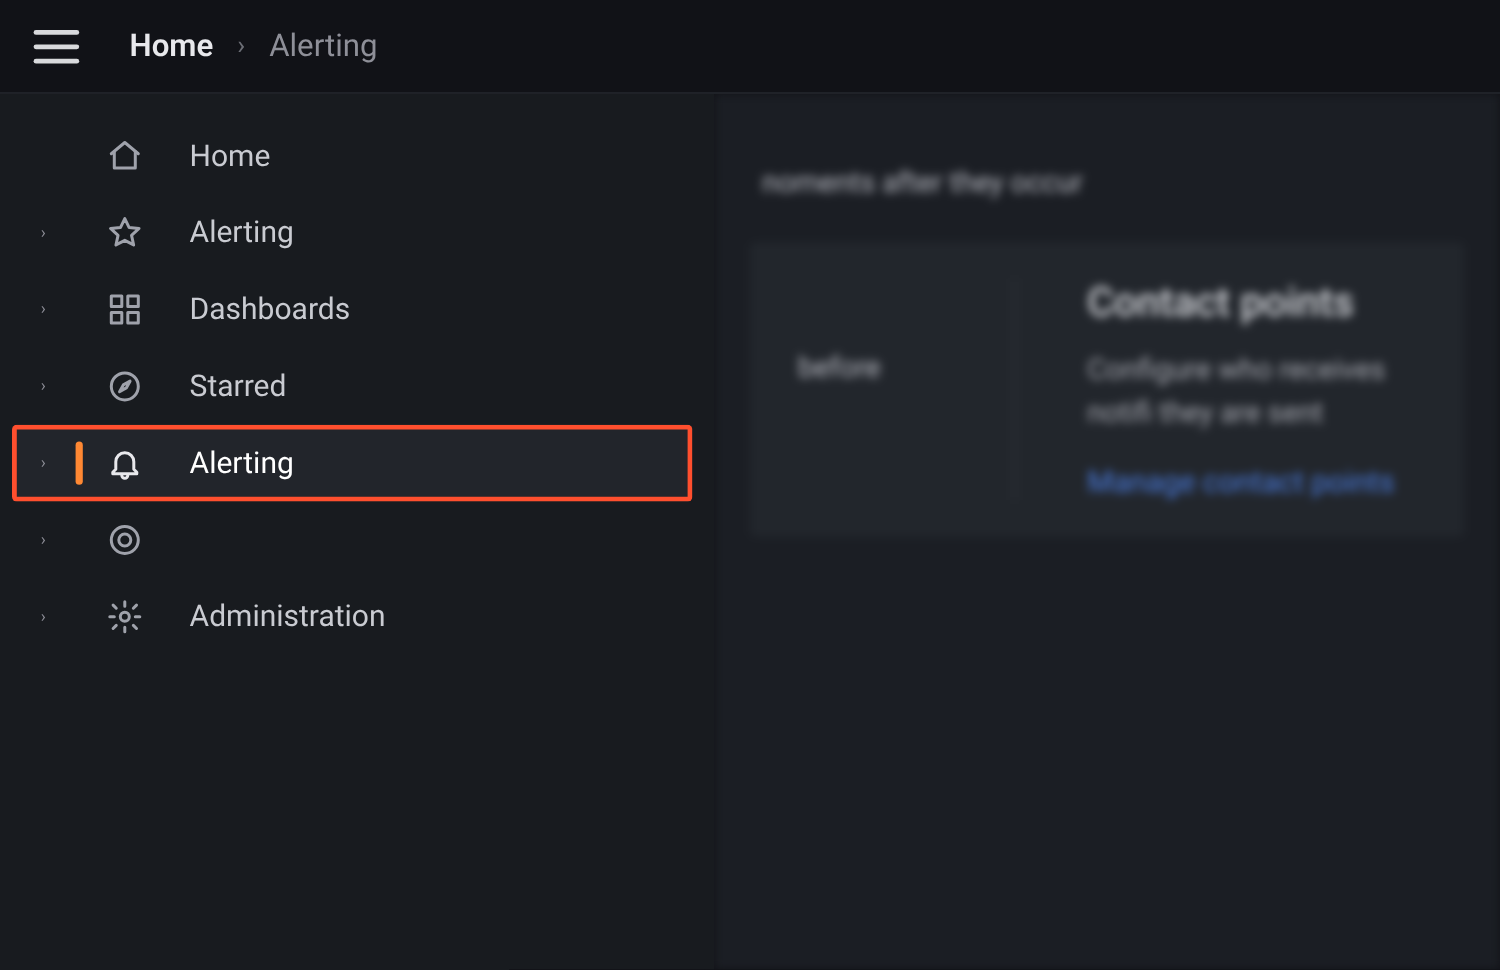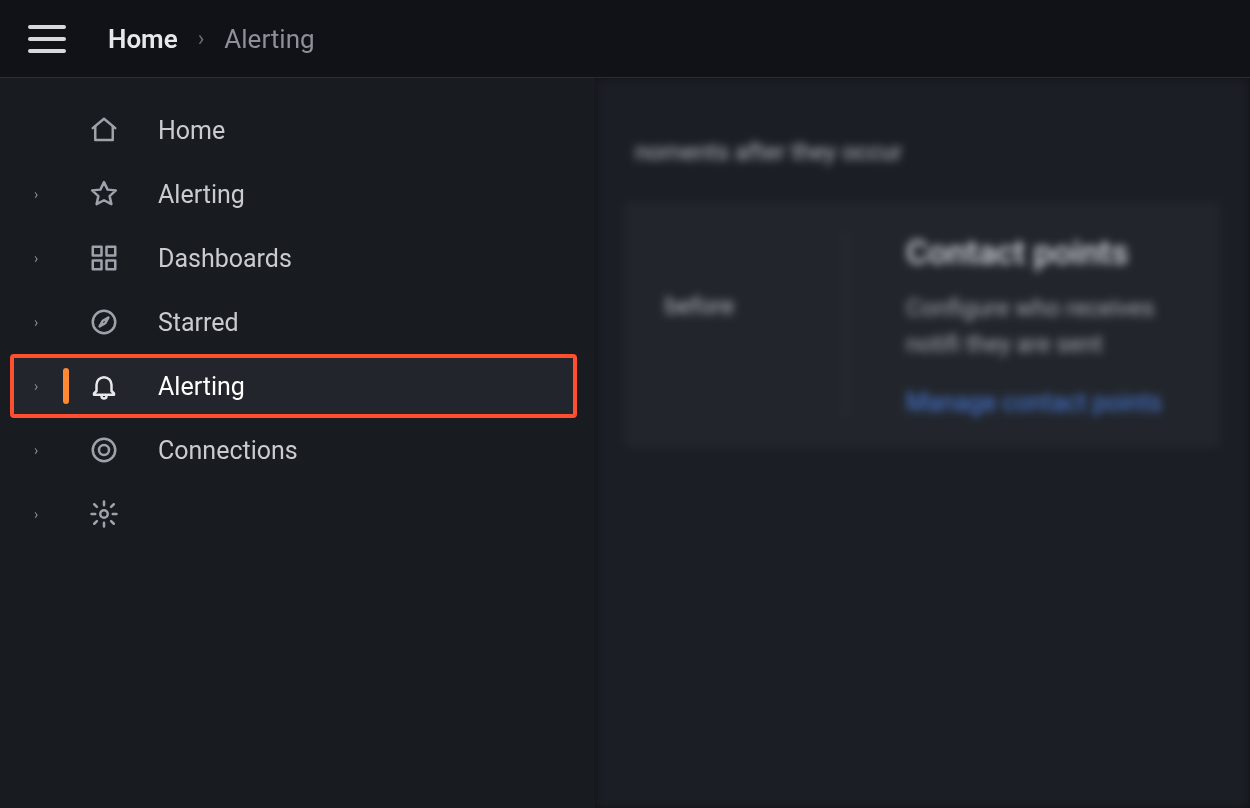--- a/index.html
+++ b/index.html
@@ -270,31 +270,31 @@
     </div>
 
     <div class="nav-item">
       <span class="nav-chevron">›</span>
       <span class="nav-icon">
         <svg viewBox="0 0 24 24">
             <circle cx="12" cy="12" r="9"></circle>
             <circle cx="12" cy="12" r="4"></circle>
           </svg>
       </span>
-      <span class="nav-label">Connections</span>
     </div>
 
     <div class="nav-item">
       <span class="nav-chevron">›</span>
       <span class="nav-icon">
         <svg viewBox="0 0 24 24">
             <circle cx="12" cy="12" r="3"></circle>
             <path d="M12 2v3M12 19v3M4.2 4.2l2.1 2.1M17.7 17.7l2.1 2.1M2 12h3M19 12h3M4.2 19.8l2.1-2.1M17.7 6.3l2.1-2.1"></path>
           </svg>
       </span>
+      <span class="nav-label">Administration</span>
     </div>
 
   </nav>
 
   <div class="content">
     <div class="content-top-text">noments after they occur</div>
     <div class="card">
       <div class="card-left">before</div>
       <div class="card-divider"></div>
       <div class="card-right">

